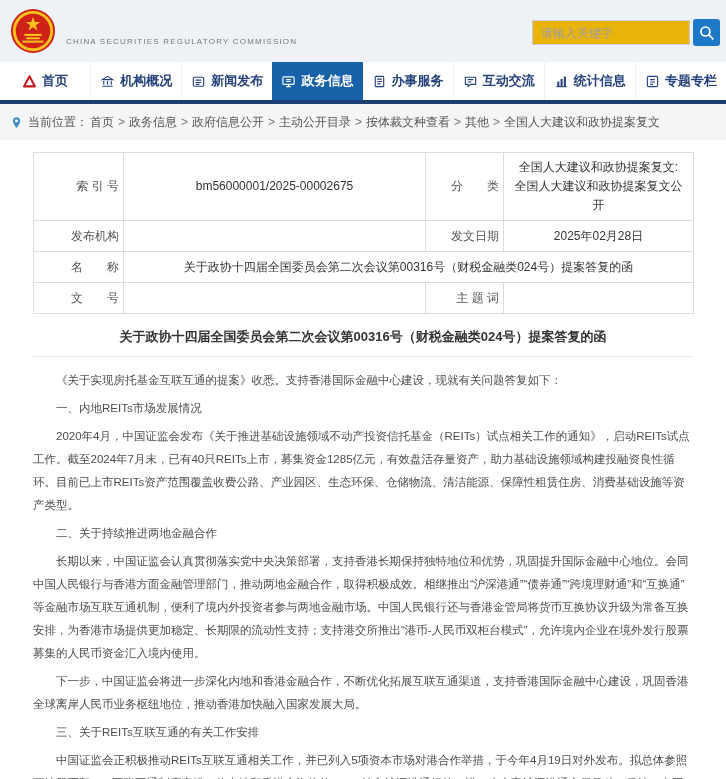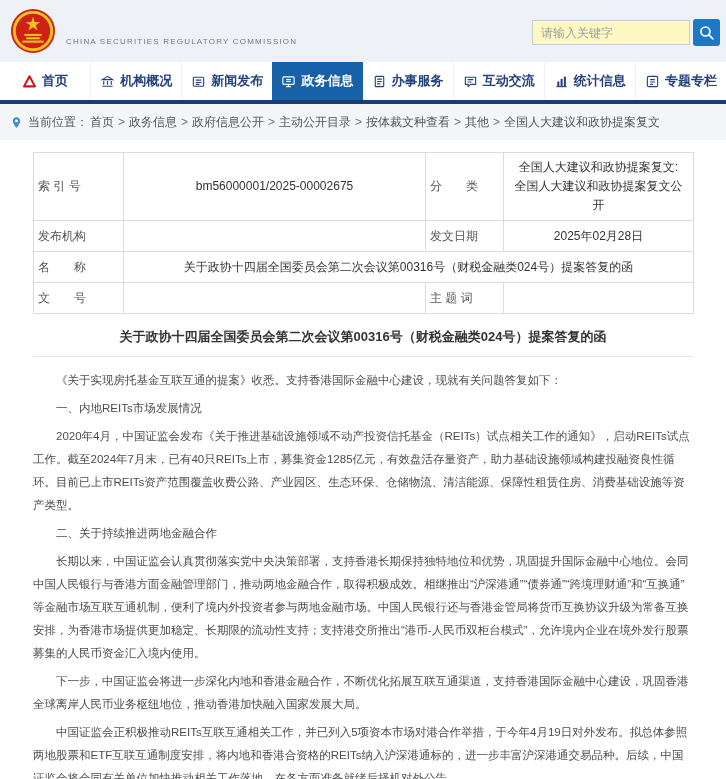--- a/index.html
+++ b/index.html
@@ -17,21 +17,21 @@
     display: flex; align-items: center; position: relative;
     padding: 0 8px 0 10px;
   }
   .emblem { width: 46px; height: 46px; display: inline-block; flex: 0 0 auto; }
   .emblem svg { width: 46px; height: 46px; display: block; }
   .org { margin-left: 10px; }
   .org-title { font-size: 21px; font-weight: bold; color: #3c3c3c; letter-spacing: 1px; line-height: 24px; }
   .org-sub { font-size: 8px; color: #777; letter-spacing: 1.2px; margin-top: 20px; }
   .search { position: absolute; right: 6px; top: 19px; display: flex; align-items: center; }
   .search-input {
-    width: 158px; height: 25px; border: 1px solid #c9cdd4; background: #fef9c3;
+    width: 158px; height: 25px; border: 1px solid #c9cdd4; background: #eab308;
     font-size: 12px; padding: 0 8px; color: #333; outline: none;
     font-family: "Liberation Sans", "DejaVu Sans", sans-serif;
     margin-left: 7px;
   }
   .search-input::placeholder { color: #9aa0a6; }
   .search-btn {
     width: 27px; height: 27px; margin-left: 3px; border: none; border-radius: 3px;
     background: var(--btn-blue, #1e78c8); cursor: pointer;
     display: flex; align-items: center; justify-content: center;
   }
@@ -62,21 +62,21 @@
   .pin { width: 13px; height: 13px; color: #3f8fc4; margin-right: 5px; flex: 0 0 auto; }
   .pin svg { width: 13px; height: 13px; display: block; }
   .bc-prefix { margin-right: 2px; }
   .bc-link { cursor: pointer; }
   .bc-sep { margin: 0 4px; color: #777; }
 
   
   .content { padding: 12px 33px 0; background: #fff; }
   .meta-table { width: 660px; border-collapse: collapse; table-layout: fixed; font-size: 12px; }
   .meta-table td { border: 1px solid #dcdcdc; padding: 5px 10px; vertical-align: middle; line-height: 19px; text-align: center; }
-  .meta-table td.lbl { text-align: left; color: #555; padding: 5px 4px; }
+  .meta-table td.lbl { text-align: right; color: #555; padding: 5px 4px; }
   .meta-table td.val { color: #333; }
   .meta-table tr.tall td { height: 46px; }
   .meta-table tr.short td { height: 31px; }
 
   .doc-title {
     font-size: 13px; font-weight: bold; color: #333; text-align: center;
     margin: 14px 0 10px; line-height: 18px;
   }
   .doc-divider { border: none; border-top: 1px solid #e6e6e6; margin: 0; }
 
@@ -241,17 +241,18 @@
     <h1 class="doc-title">关于政协十四届全国委员会第二次会议第00316号（财税金融类024号）提案答复的函</h1>
     <hr class="doc-divider">
 
     <div class="doc-body" id="doc-body">
         <p class="doc-p paragraph">《关于实现房托基金互联互通的提案》收悉。支持香港国际金融中心建设，现就有关问题答复如下：</p>
         <p class="doc-p heading">一、内地REITs市场发展情况</p>
         <p class="doc-p paragraph">2020年4月，中国证监会发布《关于推进基础设施领域不动产投资信托基金（REITs）试点相关工作的通知》，启动REITs试点工作。截至2024年7月末，已有40只REITs上市，募集资金1285亿元，有效盘活存量资产，助力基础设施领域构建投融资良性循环。目前已上市REITs资产范围覆盖收费公路、产业园区、生态环保、仓储物流、清洁能源、保障性租赁住房、消费基础设施等资产类型。</p>
         <p class="doc-p heading">二、关于持续推进两地金融合作</p>
         <p class="doc-p paragraph">长期以来，中国证监会认真贯彻落实党中央决策部署，支持香港长期保持独特地位和优势，巩固提升国际金融中心地位。会同中国人民银行与香港方面金融管理部门，推动两地金融合作，取得积极成效。相继推出“沪深港通”“债券通”“跨境理财通”和“互换通”等金融市场互联互通机制，便利了境内外投资者参与两地金融市场。中国人民银行还与香港金管局将货币互换协议升级为常备互换安排，为香港市场提供更加稳定、长期限的流动性支持；支持港交所推出“港币-人民币双柜台模式”，允许境内企业在境外发行股票募集的人民币资金汇入境内使用。</p>
         <p class="doc-p paragraph">下一步，中国证监会将进一步深化内地和香港金融合作，不断优化拓展互联互通渠道，支持香港国际金融中心建设，巩固香港全球离岸人民币业务枢纽地位，推动香港加快融入国家发展大局。</p>
+        <p class="doc-p heading">三、关于REITs互联互通的有关工作安排</p>
         <p class="doc-p paragraph">中国证监会正积极推动REITs互联互通相关工作，并已列入5项资本市场对港合作举措，于今年4月19日对外发布。拟总体参照两地股票和ETF互联互通制度安排，将内地和香港合资格的REITs纳入沪深港通标的，进一步丰富沪深港通交易品种。后续，中国证监会将会同有关单位加快推动相关工作落地，在各方面准备就绪后择机对外公告。</p>
       </div>
 
   </main>
 </div>
 
 </body></html>

